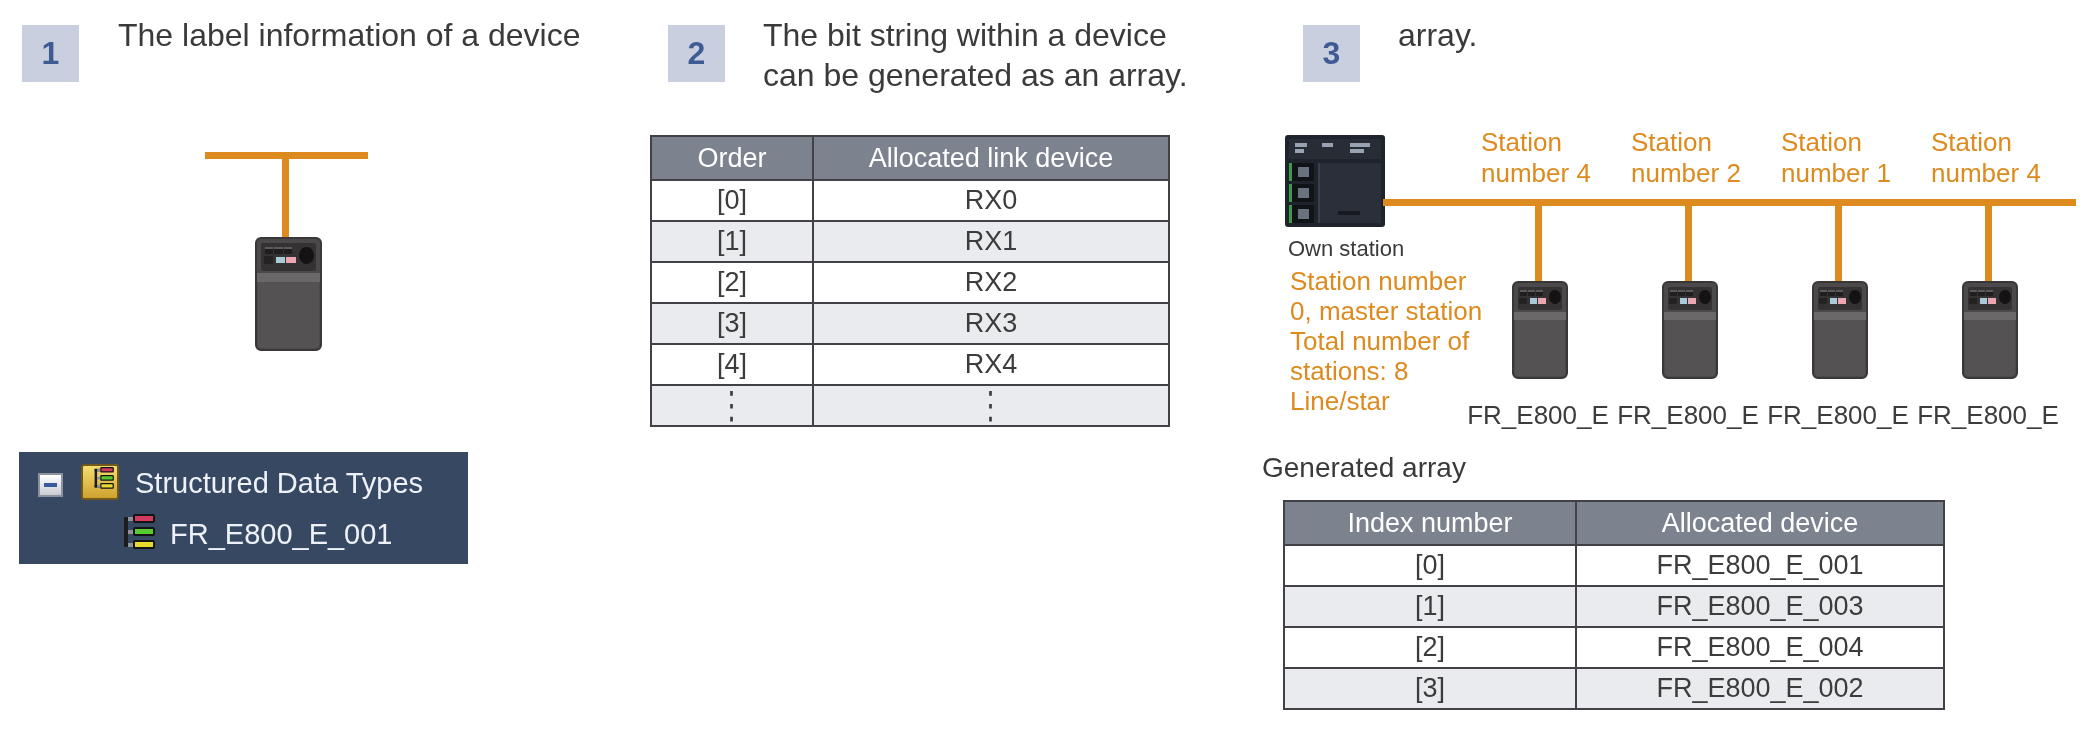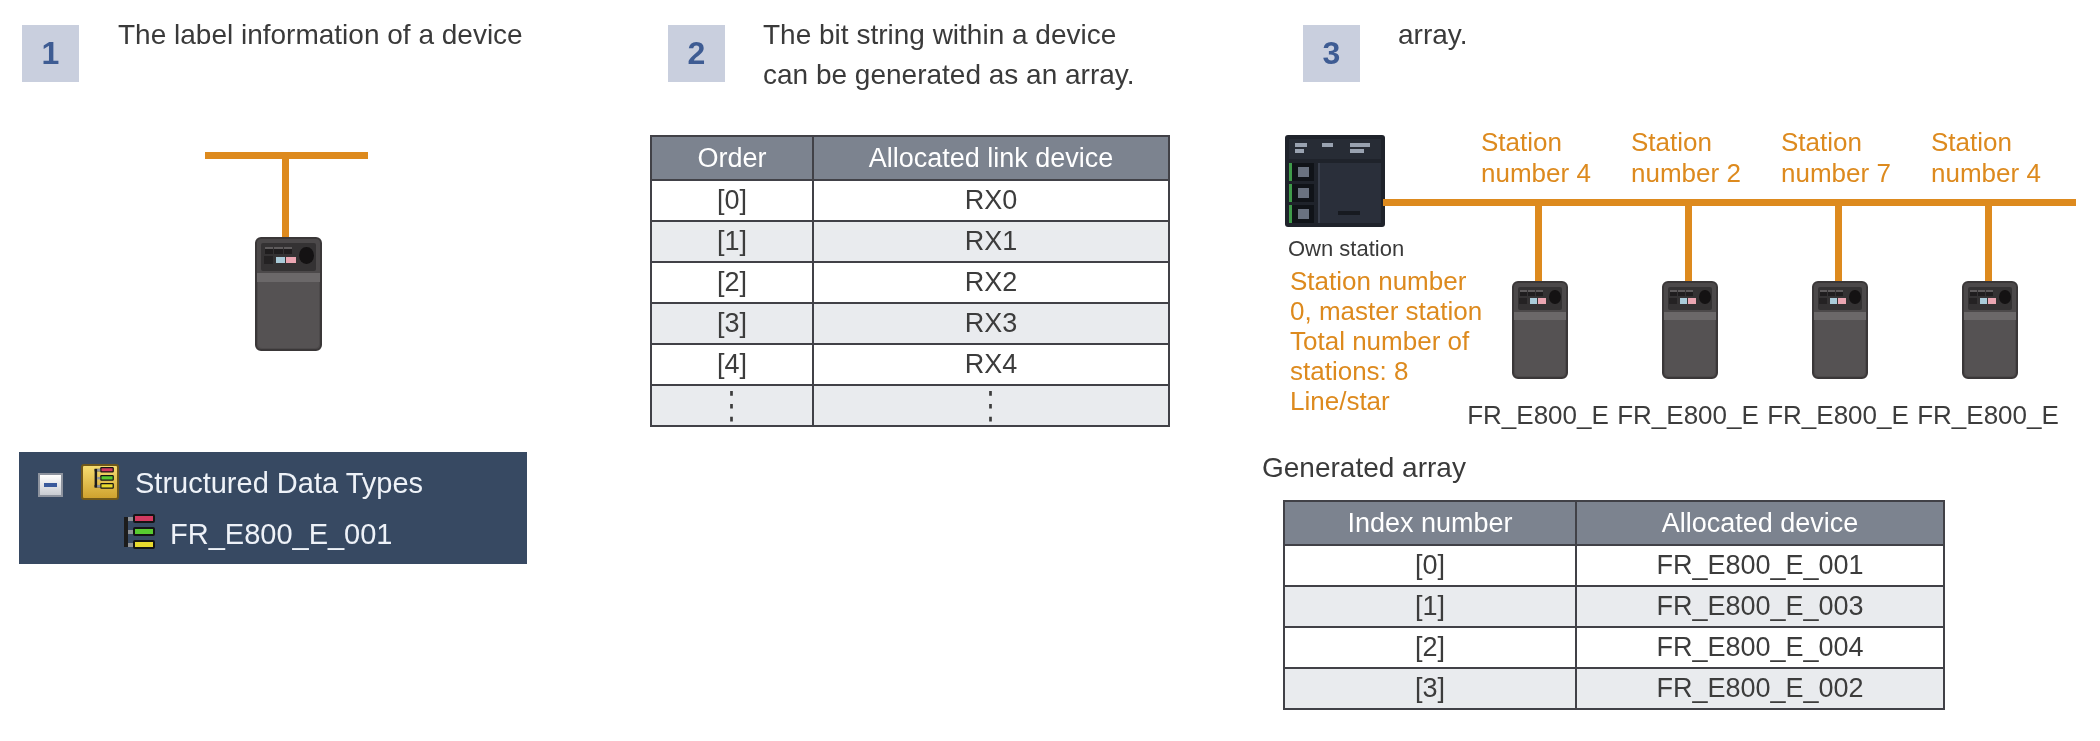--- a/index.html
+++ b/index.html
@@ -8,21 +8,21 @@
     font-family:"Liberation Sans", sans-serif; color:var(--text,#3a3a3a); overflow:hidden;
   }
   .abs { position:absolute; }
 
   
   .badge {
     width:57px; height:57px; background:var(--badge_bg,#c9cfde);
     color:var(--badge_text,#3e5c93); font-size:32px; font-weight:700;
     display:flex; align-items:center; justify-content:center;
   }
-  .caption { font-size:28px; line-height:40px; color:var(--text,#3a3a3a); white-space:nowrap; }
+  .caption { font-size:32px; line-height:40px; color:var(--text,#3a3a3a); white-space:nowrap; }
 
   .orange { background:var(--accent_orange,#dd8a1e); }
   .orange-text { color:var(--accent_orange,#dd8a1e); }
 
   
   table.data-table { border-collapse:collapse; table-layout:fixed; font-size:27px; }
   table.data-table th {
     background:var(--table_header_bg,#7c838f); color:#ffffff; font-weight:400;
     border:2px solid #414147; height:42px; text-align:center; padding:0;
   }
@@ -107,21 +107,21 @@
       <div class="k k3"></div>
       <div class="sq"></div>
       <div class="bblue"></div>
       <div class="bpink"></div>
       <div class="dial"></div>
     </div>
     <div class="band"></div>
     <div class="lower"></div>
   </div>
 
-  <div class="abs tree-panel" style="left:19px; top:452px; width:508px; height:112px;">
+  <div class="abs tree-panel" style="left:19px; top:452px; width:449px; height:112px;">
     <div class="abs minusbox" style="left:19px; top:21px;"></div>
     <div class="abs foldericon" style="left:62px; top:12px;">
       <div class="structicon mini abs" style="left:11px; top:1px;">
         <div class="bracket"></div>
         <div class="blk b-red"></div>
           <div class="blk b-green"></div>
           <div class="blk b-yellow"></div>
       </div>
     </div>
     <div class="abs tree-label" style="left:116px; top:15px;">Structured Data Types</div>
@@ -213,21 +213,21 @@
   <div class="abs station-label orange-text" style="left:1481px; top:127px;">
     <div>Station</div>
     <div>number 4</div>
   </div>
   <div class="abs station-label orange-text" style="left:1631px; top:127px;">
     <div>Station</div>
     <div>number 2</div>
   </div>
   <div class="abs station-label orange-text" style="left:1781px; top:127px;">
     <div>Station</div>
-    <div>number 7</div>
+    <div>number 1</div>
   </div>
   <div class="abs station-label orange-text" style="left:1931px; top:127px;">
     <div>Station</div>
     <div>number 4</div>
   </div>
 
   <div class="abs small-label" style="left:1288px; top:236px;">Own station</div>
   <div class="abs orange-text" style="left:1290px; top:266px;">
     <div class="info-line">Station number</div>
     <div class="info-line">0, master station</div>

